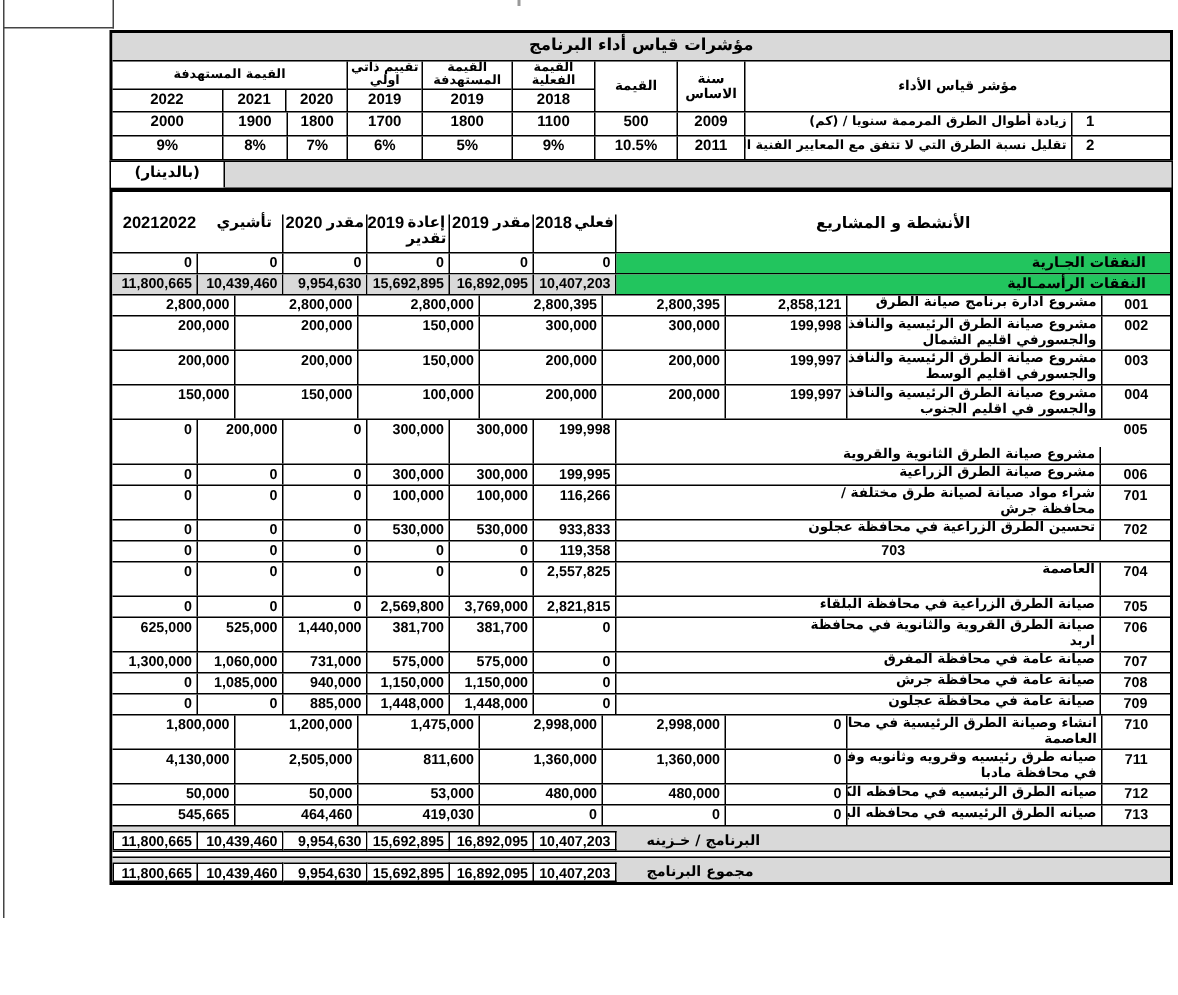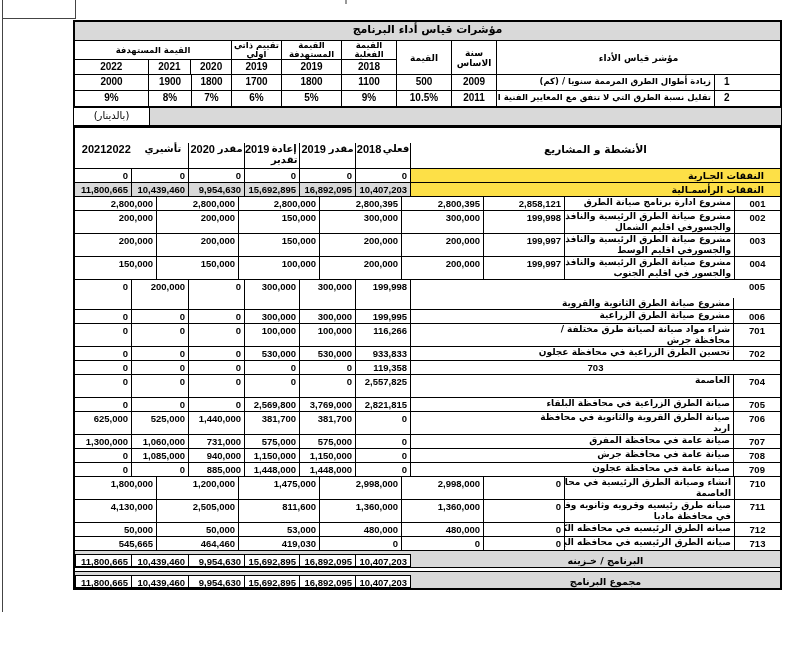--- a/index.html
+++ b/index.html
@@ -33,21 +33,21 @@
   .ic{border-right:1px solid #000;box-sizing:border-box;text-align:center;font-weight:bold;
       font-size:10px;font-family:"Liberation Sans",sans-serif;padding-top:1px;overflow:hidden;}
   .ic-name{direction:rtl;text-align:right;padding:1px 3px 0 0;font-family:"DejaVu Sans",sans-serif;
            font-size:8.5px;letter-spacing:-0.1px;white-space:nowrap;}
   .ic-num{border-right:none;text-align:left;padding-left:9px;flex:1;min-width:0;}
 
   
   .secbar{left:73px;top:107px;width:709px;height:19px;border:1px solid #000;box-sizing:border-box;
           background:#d9d9d9;display:flex;}
   .dinar{width:76px;background:#fff;border-right:1px solid #000;box-sizing:border-box;text-align:center;
-         direction:rtl;font-weight:normal;font-size:10px;padding-top:2px;}
+         direction:rtl;font-weight:bold;font-size:10px;padding-top:2px;}
   .sectitle{flex:1;text-align:center;direction:rtl;font-weight:bold;font-size:11px;padding-top:1px;margin-top:32px;}
 
   
   .atable{left:73px;top:126px;width:709px;border:2px solid #000;box-sizing:border-box;background:#fff;}
   .ahdr{display:flex;height:40px;box-sizing:border-box;}
   .ah{border-right:1px solid #000;box-sizing:border-box;display:flex;flex-direction:row;justify-content:space-around;
       text-align:center;direction:rtl;font-weight:bold;font-size:10px;margin-top:15px;}
   .ah .yr{font-family:"Liberation Sans",sans-serif;font-size:11px;}
   .ah .yr2{display:flex;}
   .ah .yr2 span{flex:1;}
@@ -56,26 +56,26 @@
   .arow.h1{min-height:14px;}
   .arow.h2{min-height:23px;}
   .vcell{border-right:1px solid #000;box-sizing:border-box;text-align:right;
          font-family:"Liberation Sans",sans-serif;font-weight:bold;font-size:9.5px;
          padding:1px 3px 0 0;overflow:hidden;}
   .ncell{border-right:1px solid #000;box-sizing:border-box;direction:rtl;text-align:right;
          font-weight:bold;font-size:9px;line-height:11px;padding:0 3px 0 2px;overflow:hidden;white-space:nowrap;}
   .ccell{flex:1;min-width:0;text-align:center;font-family:"Liberation Sans",sans-serif;
          font-weight:bold;font-size:9.5px;padding-top:1px;}
   .lcell{flex:1;min-width:0;box-sizing:border-box;direction:rtl;text-align:right;font-weight:bold;
-         font-size:9.5px;background:#fde047;padding:1px 16px 0 0;}
+         font-size:9.5px;background:#22c55e;padding:1px 16px 0 0;}
   .arow.grayvals .vcell{background:#d9d9d9;}
   .arow.total{background:#d9d9d9;padding-top:3px;min-height:17px;}
   .arow.total .vcell{background:#fff;border:1px solid #000;border-left:none;height:13px;}
   .arow.total .vcell:first-child{border-left:1px solid #000;}
-  .arow.total .lcell{direction:rtl;text-align:center;padding:1px 0 0 4px;background:transparent;margin-left:16px;}
+  .arow.total .lcell{direction:rtl;text-align:left;padding:1px 0 0 4px;background:transparent;margin-left:16px;}
   .arow.total .lcell span{unicode-bidi:plaintext;}
   .gaprow{height:3px;background:#fff;border-top:1px solid #000;}
 </style>
 </head>
 <body>
 
 <div class="page">
 
   <div class="abs left-edge"></div>
   <div class="abs remn-v"></div>

